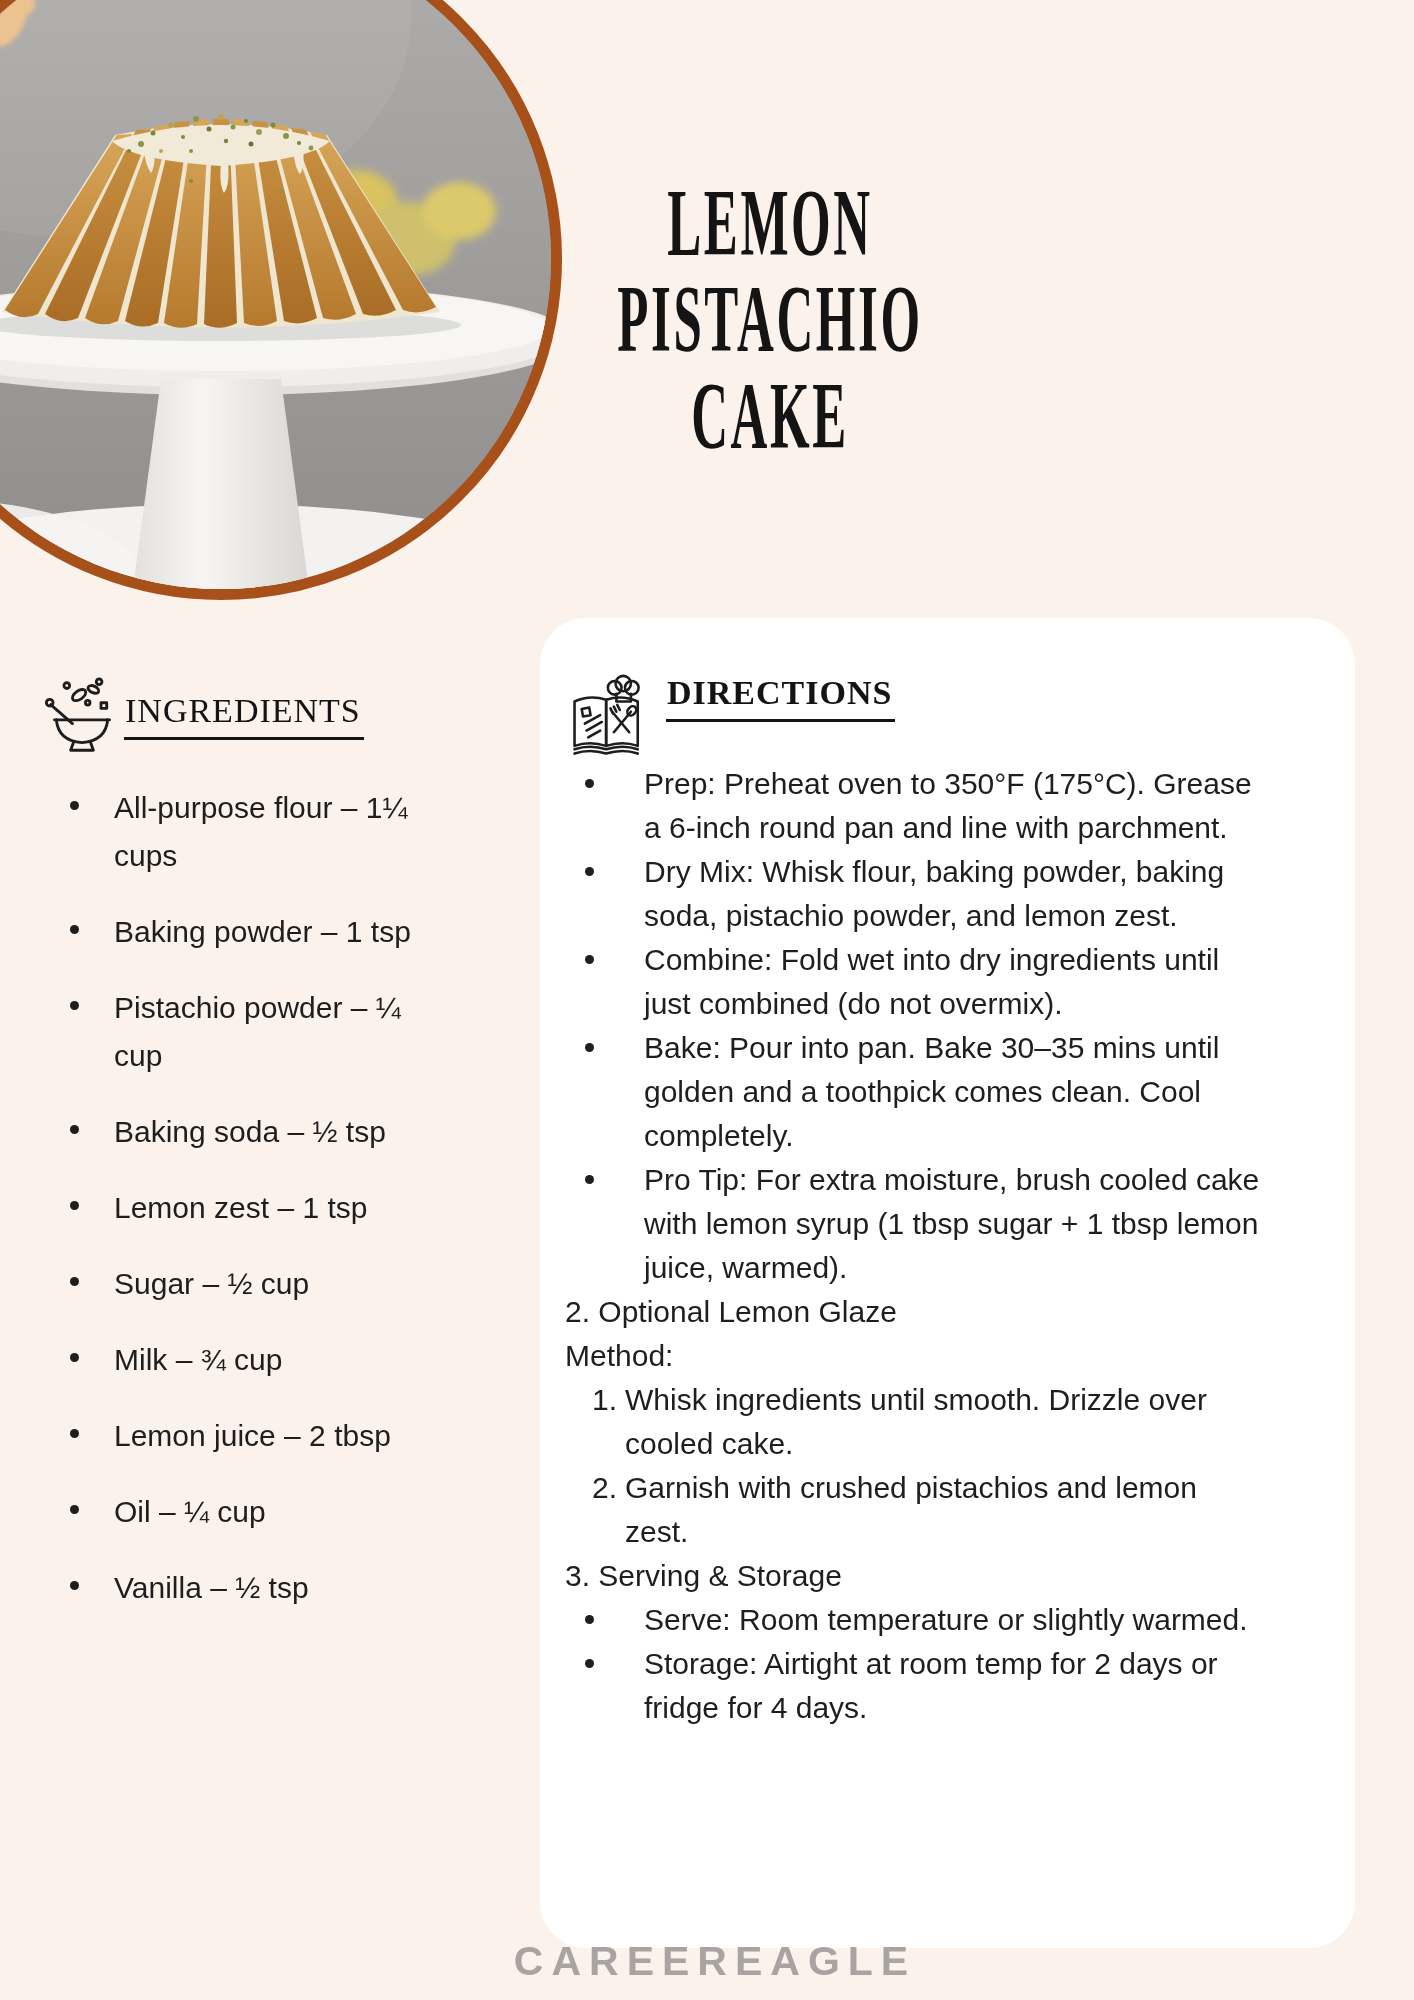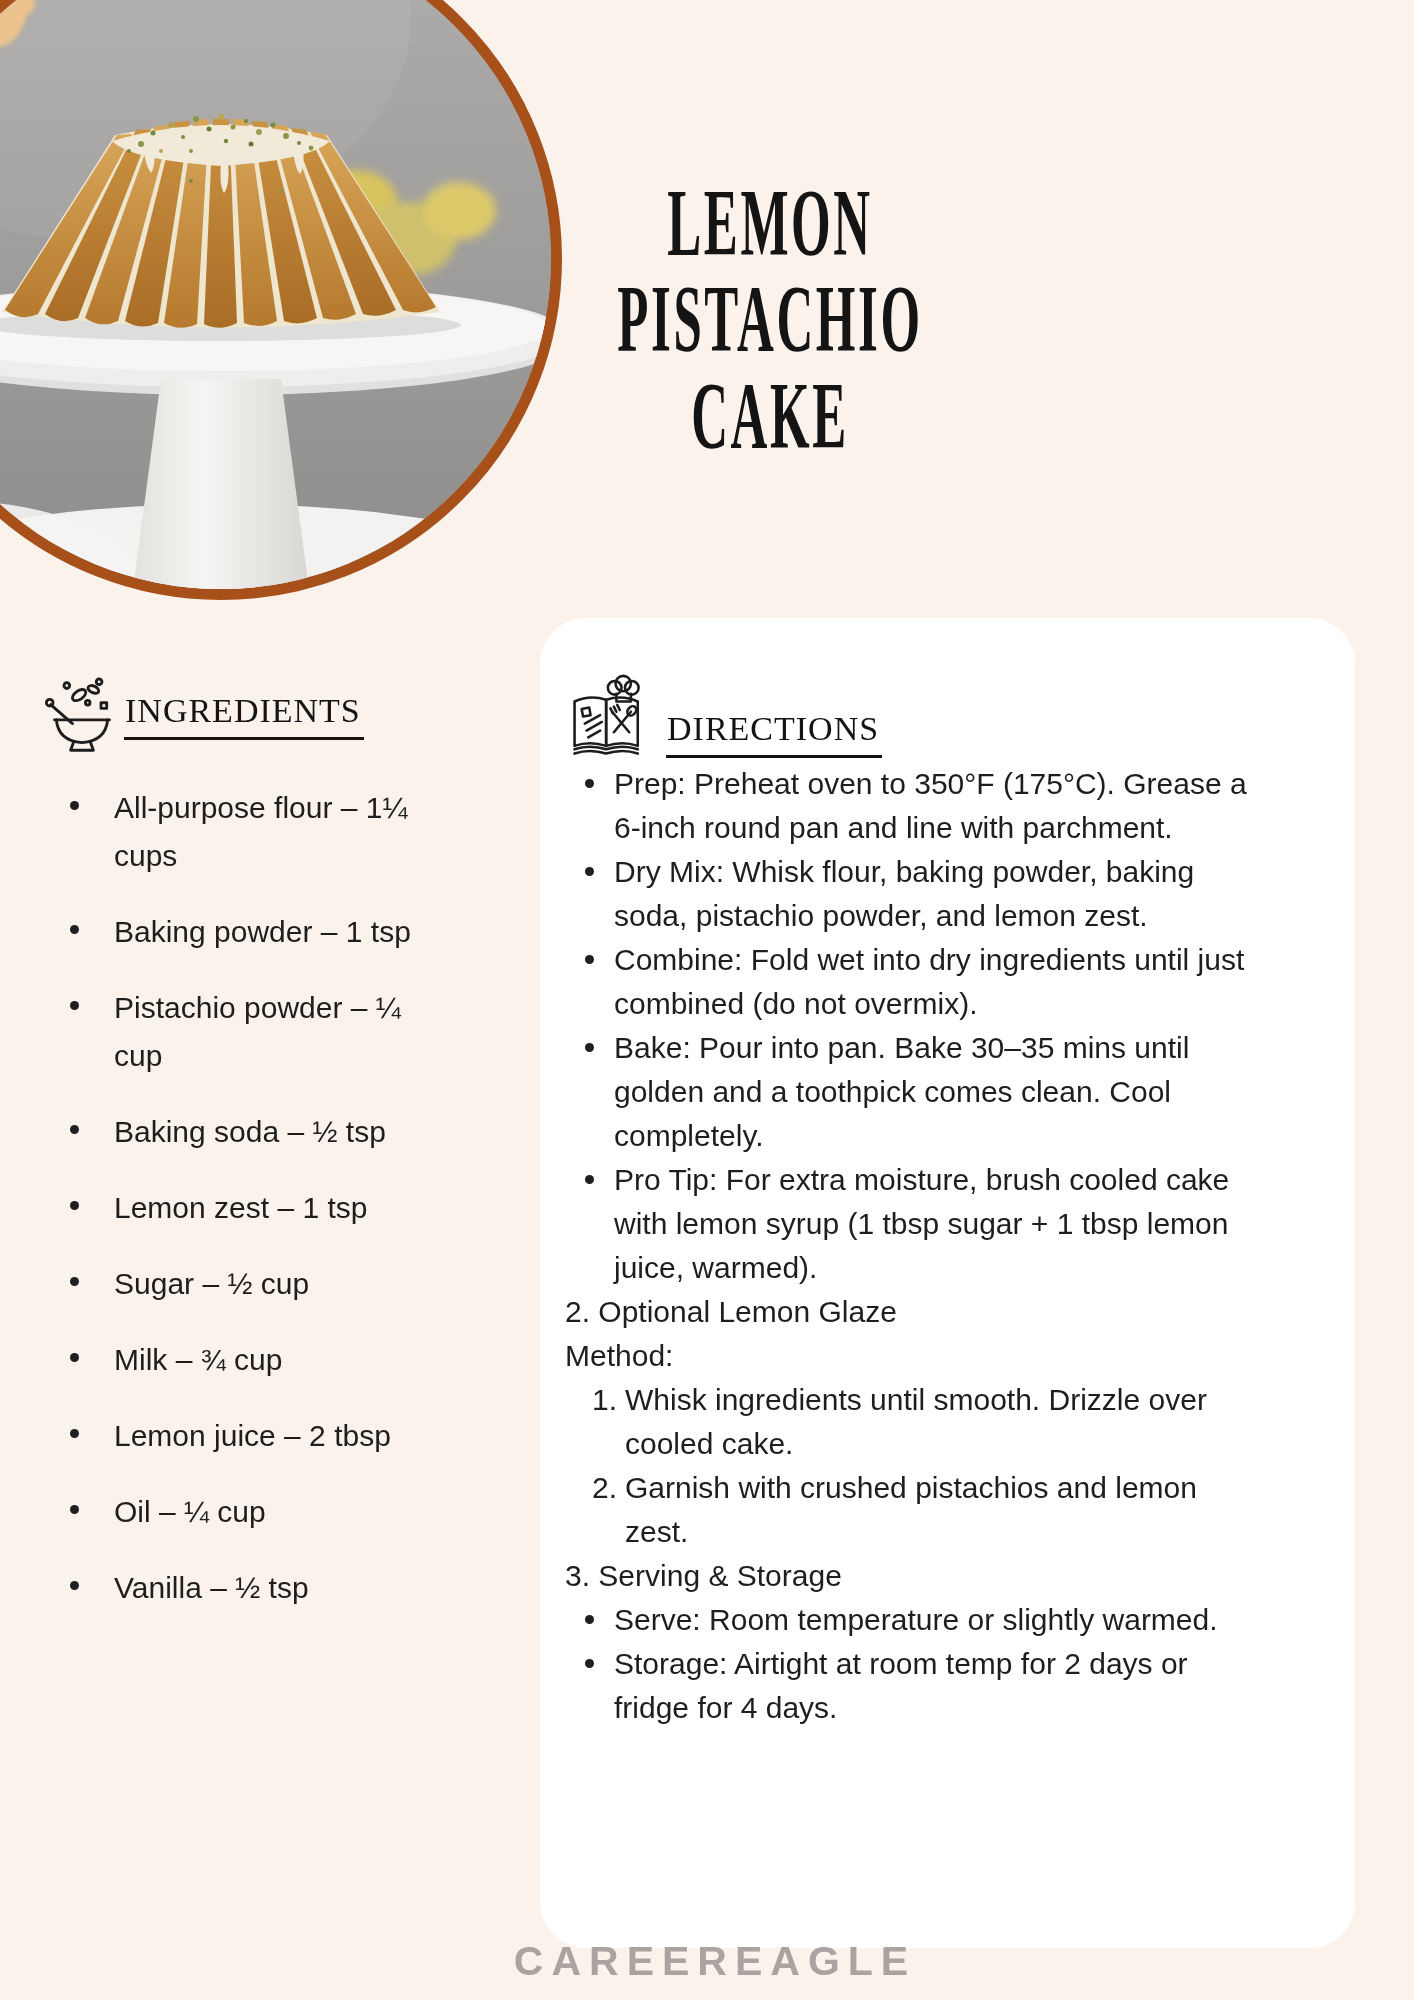--- a/index.html
+++ b/index.html
@@ -25,24 +25,24 @@
   
   .ingredients{position:absolute;left:44px;top:676px;width:408px;}
   .ing-list{margin-top:16px;}
   .ing-item{position:relative;padding-left:70px;font-size:30px;line-height:48px;width:338px;margin-top:28px;}
   .ing-item::before{content:"";position:absolute;left:26px;top:17px;width:9px;height:9px;
     border-radius:50%;background:#1e1e1e;}
 
   
   .card{position:absolute;left:540px;top:618px;width:815px;height:1330px;
     background:#ffffff;border-radius:46px;}
-  .card-header{display:flex;align-items:flex-end;gap:18px;padding:56px 0 0 26px;}
+  .card-header{display:flex;align-items:flex-start;gap:18px;padding:56px 0 0 26px;font-weight:bold;}
   .dir-list{margin-top:4px;width:726px;}
   .dir-item,.dir-line{position:relative;font-size:30px;line-height:44px;}
-  .dir-item.bullet{padding-left:74px;}
+  .dir-item.bullet{padding-left:104px;}
   .dir-item.bullet::before{content:"";position:absolute;left:45px;top:17px;width:9px;height:9px;
     border-radius:50%;background:#1e1e1e;}
   .dir-line{padding-left:25px;}
   .dir-item.numbered{padding-left:85px;}
   .dir-item.numbered .mk{position:absolute;left:52px;}
   .b{font-weight:400;}
 
   
   .logo{position:absolute;left:8px;top:1938px;width:1414px;text-align:center;
     font-size:41px;font-weight:700;letter-spacing:8px;color:#a9a4a1;}

